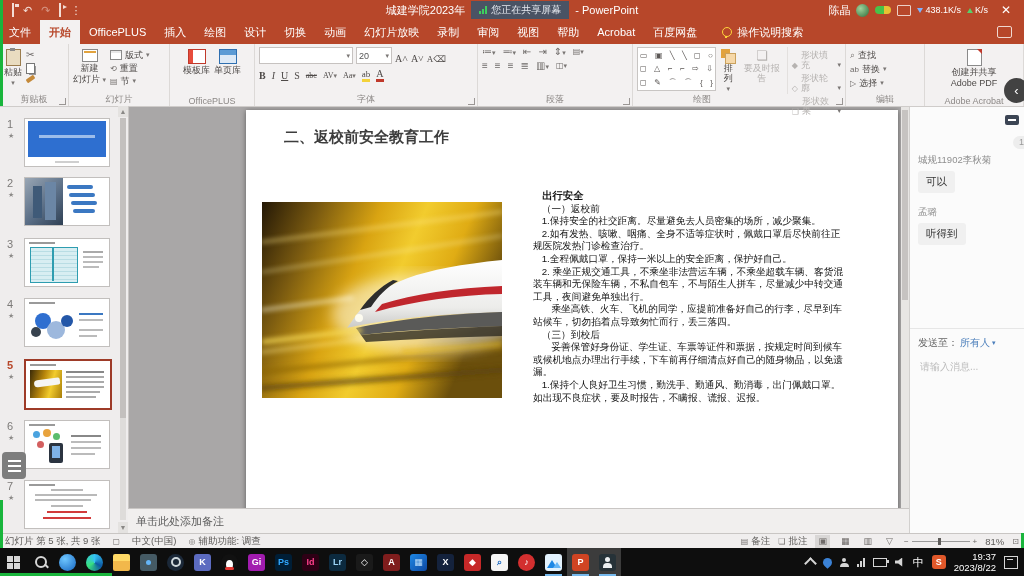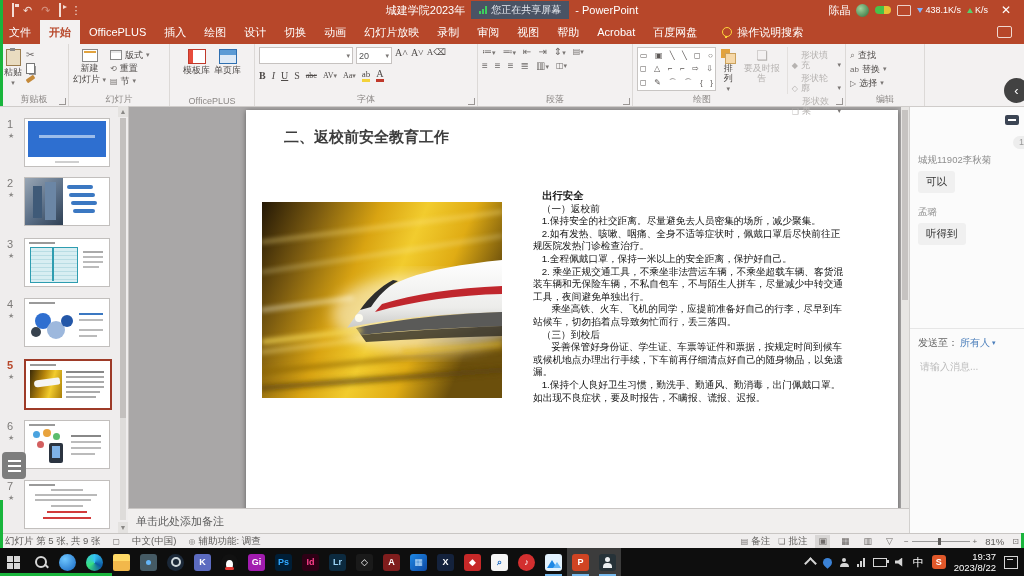--- a/index.html
+++ b/index.html
@@ -267,21 +267,21 @@
         <span>模板库</span>
       </div>
       <div class="bigbtn">
         <span class="i-pg"></span>
         <span>单页库</span>
       </div>
       <span class="glabel">OfficePLUS</span>
     </div>
 
     <div class="rgroup" style="width:214px;flex-direction:column;gap:4px">
-      <div style="display:flex;gap:3px;align-items:flex-start">
+      <div style="display:flex;gap:3px;align-items:flex-end">
         <span class="combo" style="width:88px">
             <span></span>
             <span class="caret">▾</span>
           </span>
         <span class="combo" style="width:30px">
             <span>20</span>
             <span class="caret">▾</span>
           </span>
         <span class="fletter">A˄</span>
         <span class="fletter">A˅</span>
@@ -393,20 +393,28 @@
           </span>
         <span class="srow">
             <span class="gicon" style="font-size:8px">▷</span>
             <span>选择</span>
             <span class="caret">▾</span>
           </span>
       </div>
       <span class="glabel">编辑</span>
     </div>
 
+    <div class="rgroup" style="width:90px;justify-content:center">
+      <div class="bigbtn">
+        <span class="i-pdf"></span>
+        <span>创建并共享</span>
+        <span>Adobe PDF</span>
+      </div>
+      <span class="glabel">Adobe Acrobat</span>
+    </div>
 
   </div>
 
   <div class="panel-collapse">‹</div>
 
   <div class="thumbs">
 
     <div class="thumb-item" style="top:12px">
       <span class="tnum">1</span>
       <span class="tstar">★</span>

